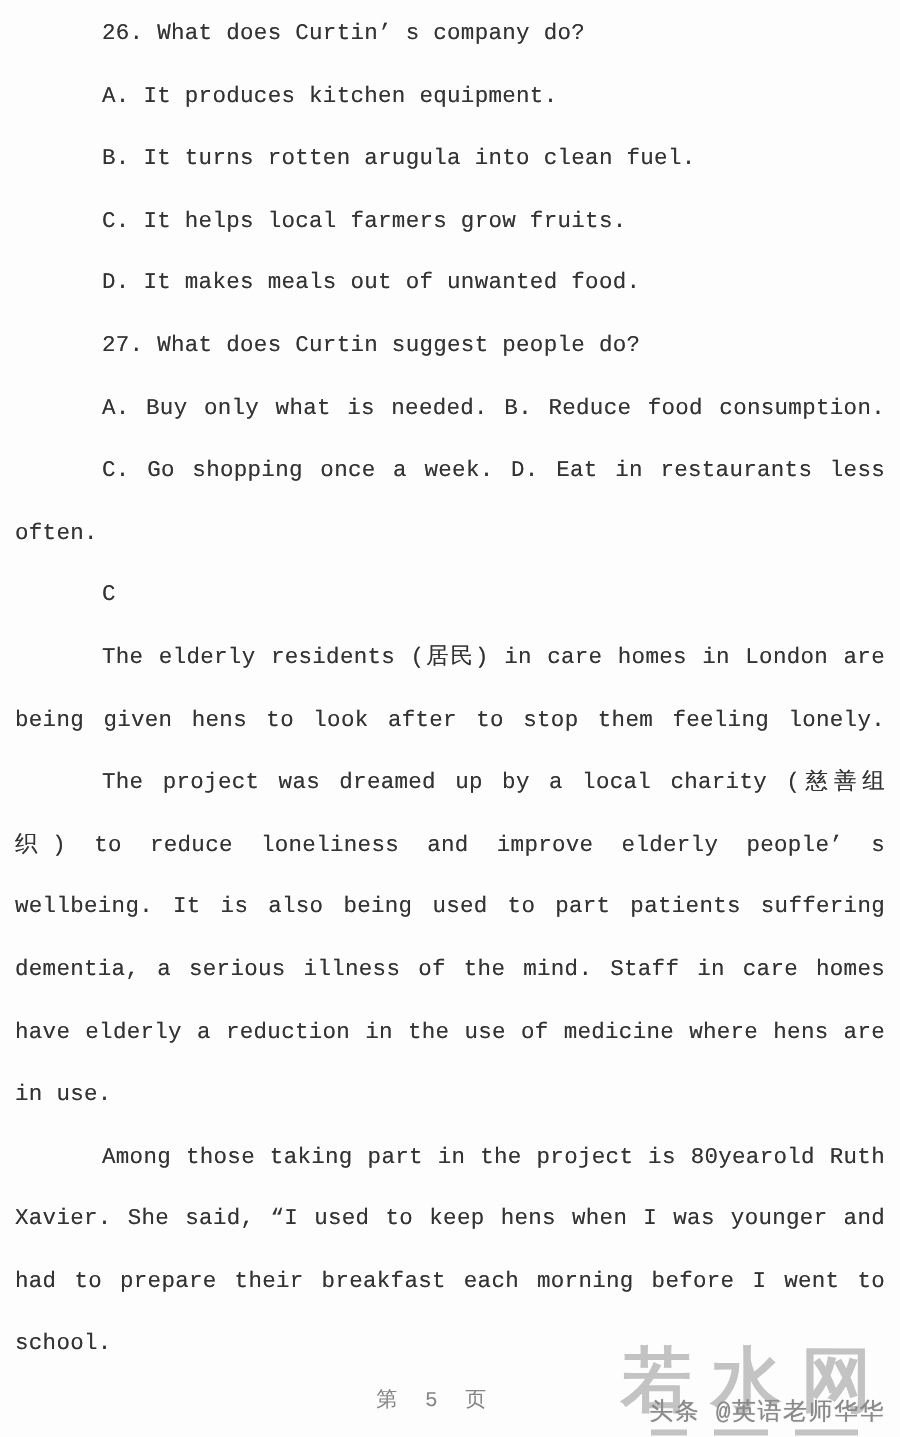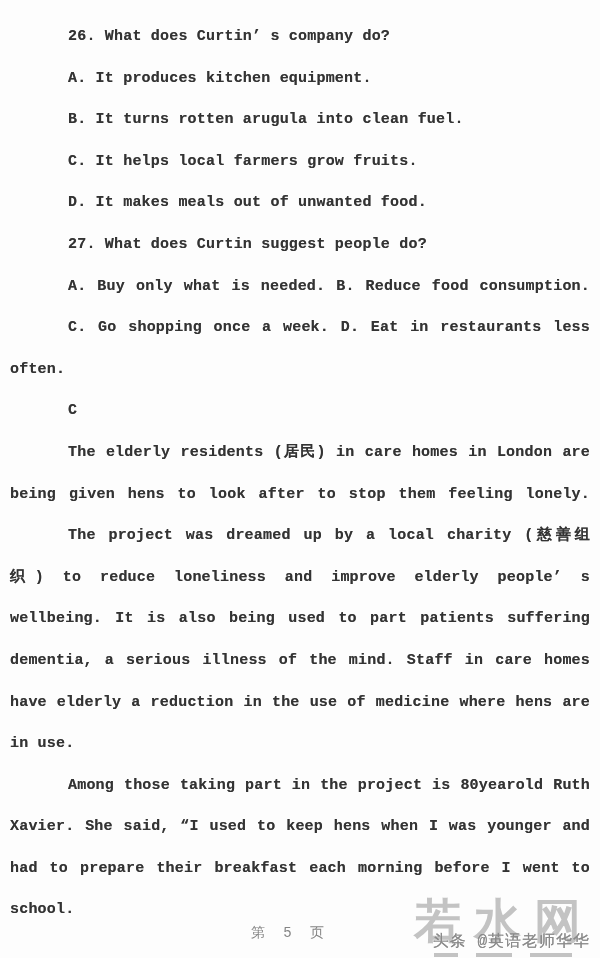--- a/index.html
+++ b/index.html
@@ -14,24 +14,23 @@
     overflow: hidden;
     font-family: "Liberation Mono", "DejaVu Sans Mono", monospace;
   }
   .page {
     position: absolute;
     inset: 0;
     background: #fdfdfd;
   }
   .text-block {
     position: absolute;
-    top: 16px;
+    top: 2px;
     left: 10px;
     width: 580px;
-    font-weight: bold;
   }
   .ln {
     line-height: 41.6px;
     font-size: 15px;
     color: #333333;
     text-shadow: 0 0 0.4px rgba(40,40,40,0.55);
     letter-spacing: 0.2px;
   }
   .ln.ind { padding-left: 58px; }
   .ln.fill {

